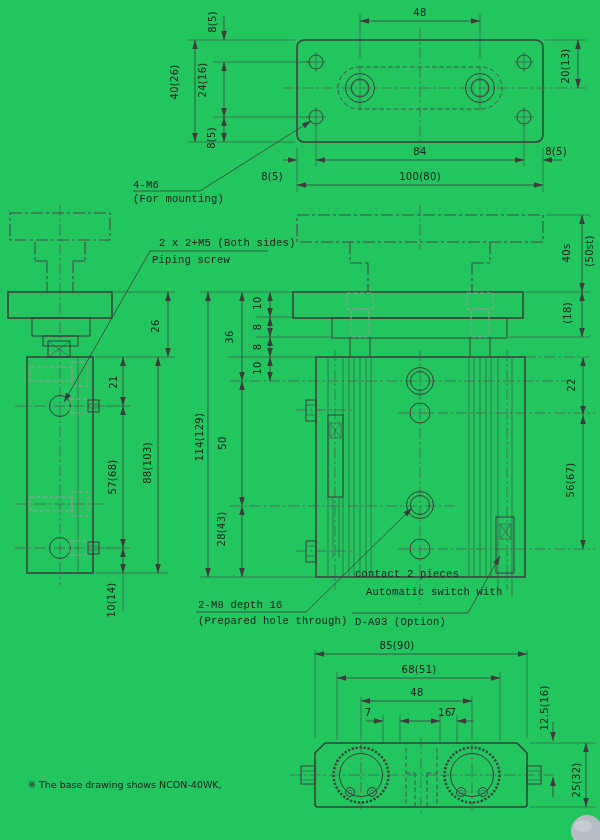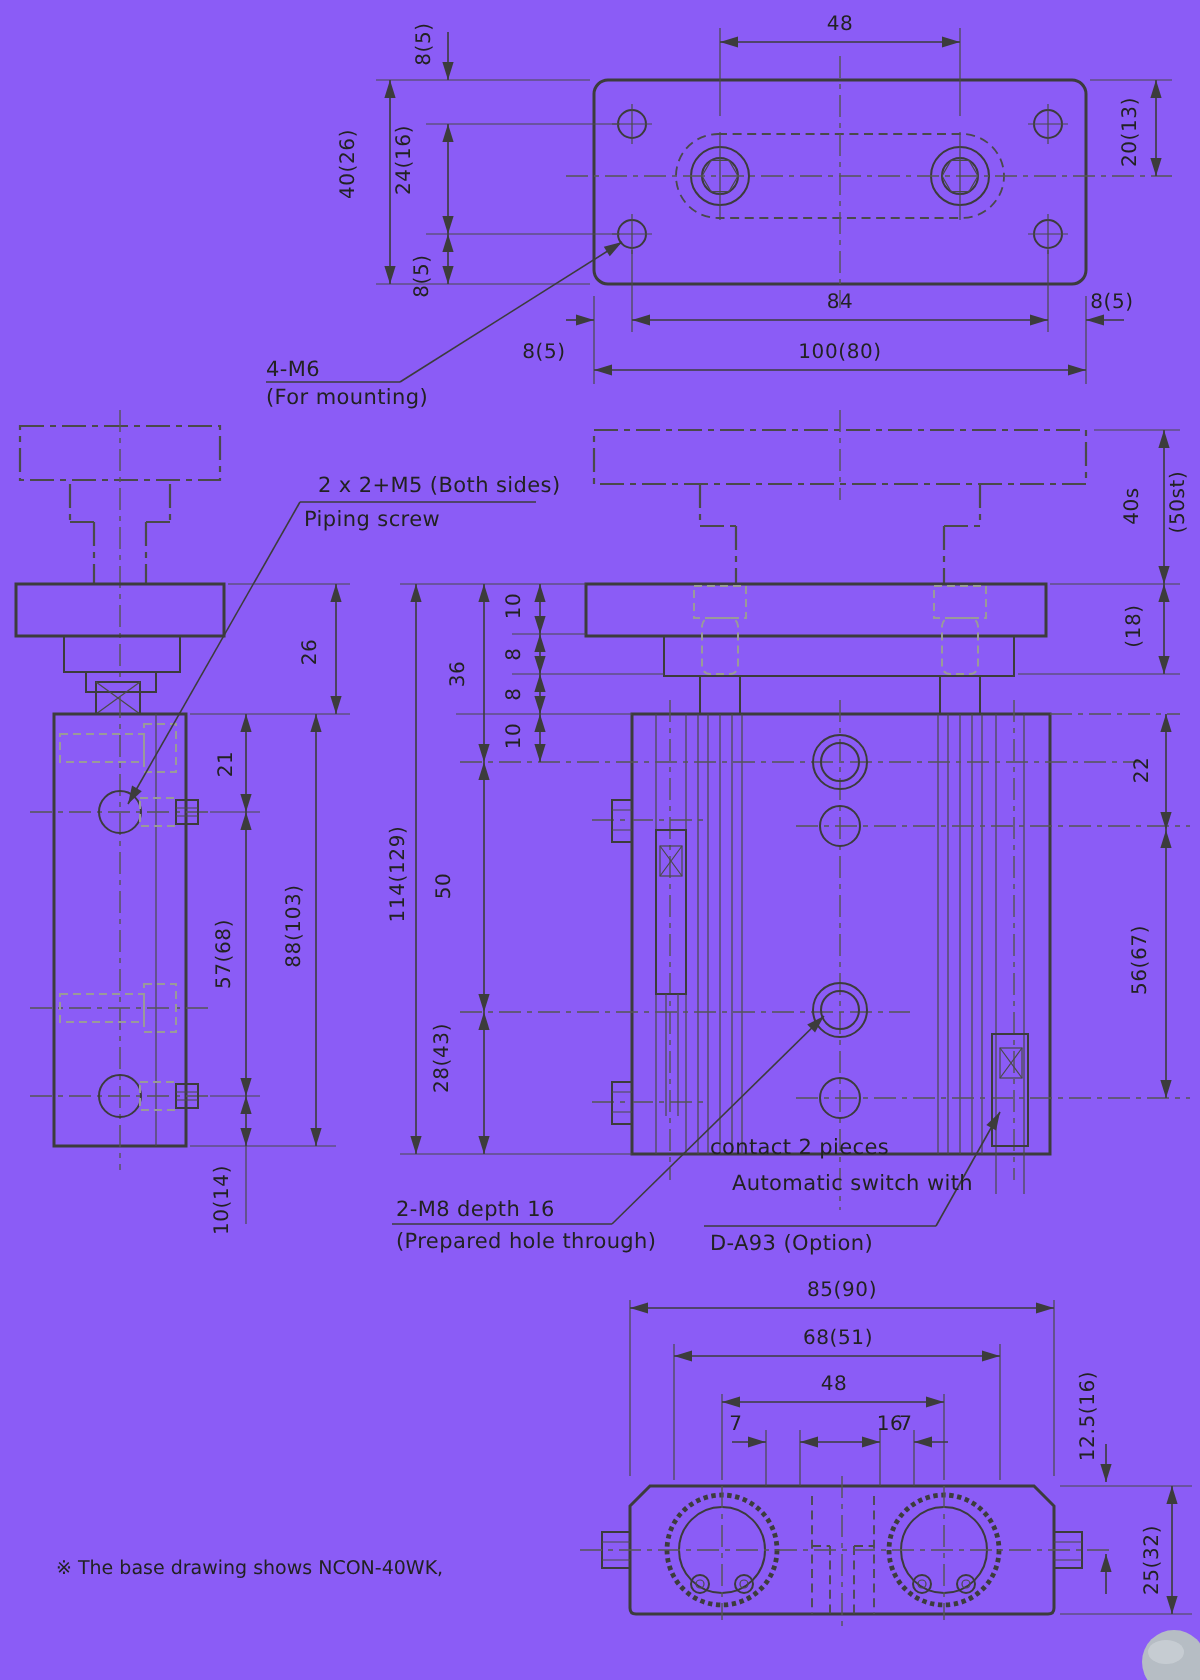--- a/index.html
+++ b/index.html
@@ -1,33 +1,33 @@
 <!DOCTYPE html>
 <html><head>
 <meta charset="utf-8">
 <style>
   html,body{margin:0;padding:0;background:#fff;}
-  #stage{position:relative;width:600px;height:840px;background:#8b5cf6;overflow:hidden;
+  #stage{position:relative;width:600px;height:840px;background:#22c55e;overflow:hidden;
          font-family:"DejaVu Sans",sans-serif;color:#222;}
   #lines{position:absolute;left:0;top:0;}
   
   .o2{fill:none;stroke:#3c3c3c;stroke-width:1.5;}
   .o1{fill:none;stroke:#3c3c3c;stroke-width:1;}
   .t{fill:none;stroke:#4a4a4a;stroke-width:.6;}
   .cl{fill:none;stroke:#555;stroke-width:.7;stroke-dasharray:11 3 2.5 3;}
   .ph{fill:none;stroke:#4a4a4a;stroke-width:1.1;stroke-dasharray:12 3 3 3;}
   .dash{fill:none;stroke:#4a4a4a;stroke-width:.9;stroke-dasharray:4.5 2.8;}
   .dashg{fill:none;stroke:#9a9a9a;stroke-width:1;stroke-dasharray:4 2.5;}
   .d{fill:none;stroke:#3c3c3c;stroke-width:.8;}
   .serr{fill:none;stroke:#3c3c3c;stroke-width:2.4;stroke-dasharray:2.2 1.8;}
   
   .dim,.dimv{position:absolute;font-size:10px;line-height:1;white-space:nowrap;color:#222;
              transform:translate(-50%,-50%);letter-spacing:.3px;}
   .dimv{transform:translate(-50%,-50%) rotate(-90deg);}
-  .lbl{position:absolute;font-size:10.5px;line-height:1.2;white-space:nowrap;color:#222;letter-spacing:.2px;}
+  .lbl{position:absolute;font-size:10.5px;line-height:1.2;white-space:nowrap;color:#222;letter-spacing:.2px;font-family:Liberation Mono, monospace;}
   .note{position:absolute;font-size:9.5px;line-height:1.4;white-space:nowrap;color:#222;}
 </style>
 </head>
 <body>
 
 <div id="stage">
 
 <svg id="lines" width="600" height="840" viewBox="0 0 600 840">
   <defs>
     <marker id="arr" markerUnits="userSpaceOnUse" markerWidth="10" markerHeight="8" refX="9.5" refY="4" orient="auto-start-reverse">
@@ -248,21 +248,21 @@
 <div class="dimv" style="left:258px;top:347px;">8</div>
 <div class="dimv" style="left:258px;top:368px;">10</div>
 <div class="dimv" style="left:223px;top:443px;">50</div>
 <div class="dimv" style="left:222px;top:529px;">28(43)</div>
 <div class="dimv" style="left:567px;top:253px;">40s</div>
 <div class="dimv" style="left:590px;top:251px;">(50st)</div>
 <div class="dimv" style="left:568px;top:313px;">(18)</div>
 <div class="dimv" style="left:572px;top:385px;">22</div>
 <div class="dimv" style="left:571px;top:480px;">56(67)</div>
 
-<div class="dim" style="left:421px;top:646px;">85(90)</div>
+<div class="dim" style="left:397px;top:646px;">85(90)</div>
 <div class="dim" style="left:419px;top:670px;">68(51)</div>
 <div class="dim" style="left:417px;top:693px;">48</div>
 <div class="dim" style="left:368px;top:713px;">7</div>
 <div class="dim" style="left:420px;top:713px;margin-left:25px;">16</div>
 <div class="dim" style="left:453px;top:713px;">7</div>
 <div class="dimv" style="left:545px;top:708px;">12.5(16)</div>
 <div class="dimv" style="left:577px;top:780px;">25(32)</div>
 
 <div class="lbl" style="left:133px;top:179px;">4-M6</div>
 <div class="lbl" style="left:133px;top:193px;">(For mounting)</div>

